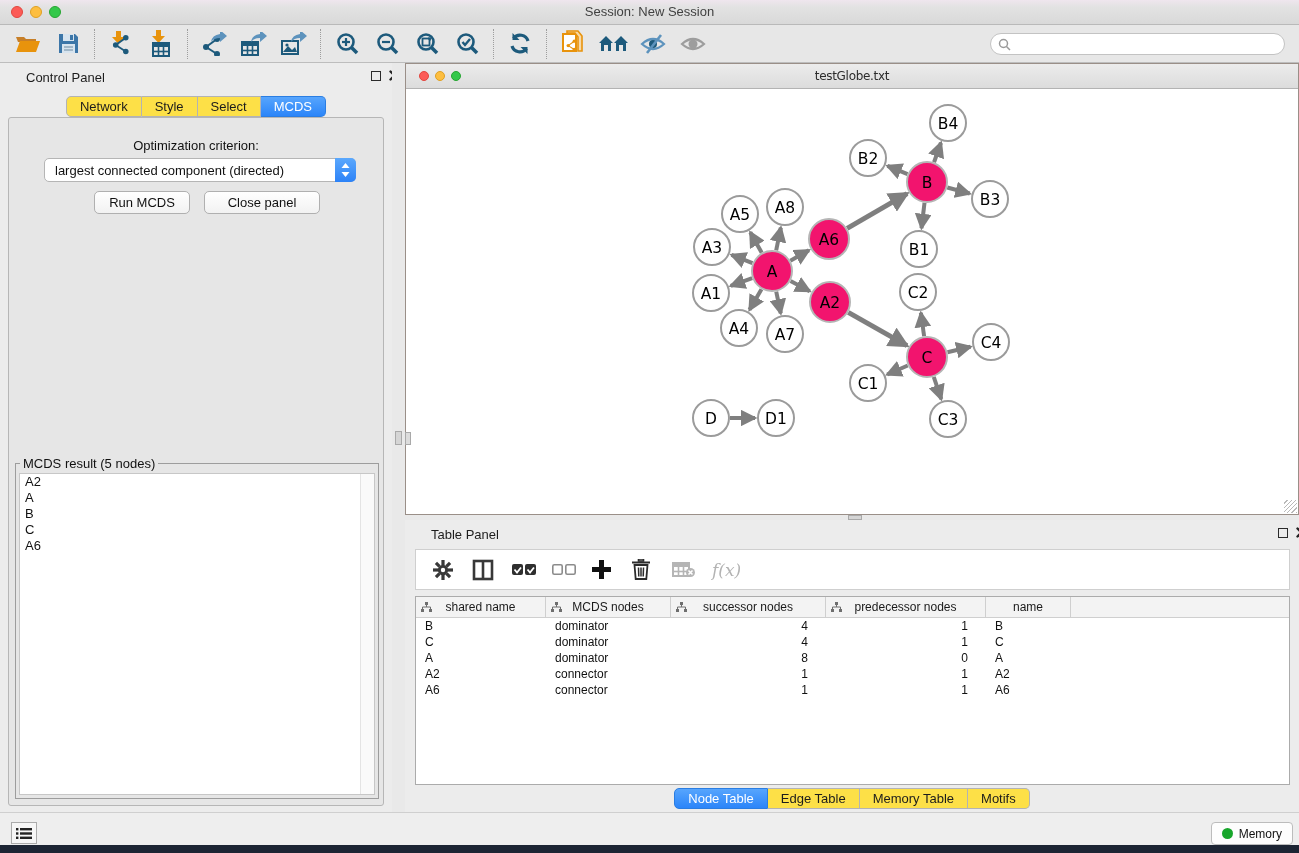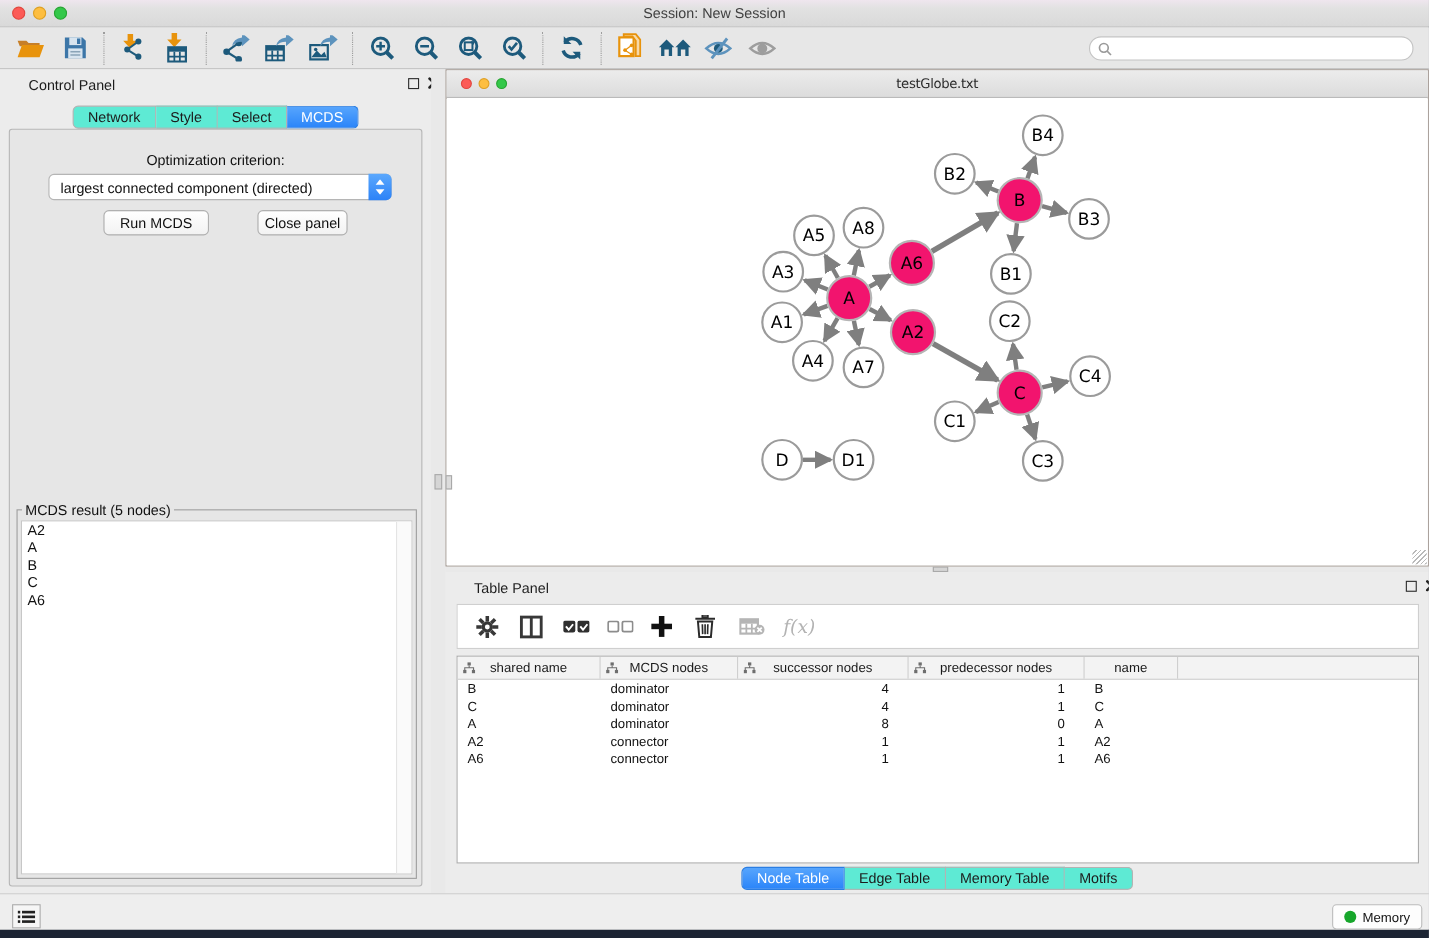--- a/index.html
+++ b/index.html
@@ -36,21 +36,21 @@
   .grip.v { position:absolute; left:3px; top:368px; width:7px; height:14px; }
   .grip.h { position:absolute; left:443px; top:0px; width:14px; height:5px; }
 
   
   .control-panel { position:absolute; left:0; top:63px; width:392px; height:749px; background:#ececec; }
   .panel-head { position:absolute; left:16px; top:0; width:100%; height:26px; }
   .panel-head .ph-title { position:absolute; left:10px; top:7px; font-size:13px; color:#1d1d1d; }
   .ph-btns { position:absolute; right:8px; top:7px; display:flex; gap:8px; align-items:center; }
   .float-box { width:10px; height:10px; border:1.5px solid #2b2b2b; background:transparent; }
   .cp-tabs { position:absolute; left:0; top:33px; width:100%; display:flex; justify-content:center; }
-  .tab { height:21px; padding:0 13px; background:#5eead4; border:1px solid #b3b3b3; border-left:none;
+  .tab { height:21px; padding:0 13px; background:#fde047; border:1px solid #b3b3b3; border-left:none;
     font-size:13px; color:#1c1c1c; display:flex; align-items:center; cursor:default; }
   .tab:first-child { border-left:1px solid #b3b3b3; border-radius:5px 0 0 5px; }
   .tab:last-child { border-radius:0 5px 5px 0; }
   .tab.active { background:linear-gradient(#57a5fd,#2b85f9); border-color:#2a7de2; color:#fff; }
   .cp-content { position:absolute; left:8px; right:8px; top:54px; bottom:6px;
     background:#e6e6e6; border:1px solid #b6b6b6; border-radius:3px; }
   .opt-label { position:absolute; left:0; right:0; top:20px; text-align:center; font-size:13px; color:#111; }
   .mac-select { position:absolute; left:35px; top:40px; width:312px; height:24px; background:#ffffff;
     border:1px solid #b5b5b5; border-radius:5px; font-size:13px; color:#111;
     display:flex; align-items:center; padding-left:10px; }
@@ -339,21 +339,21 @@
                 <path d="M4.5 0 L8.5 5 H0.5 Z" fill="#fff"></path>
               </svg>
             <svg width="9" height="6" viewBox="0 0 9 6">
                 <path d="M4.5 6 L8.5 1 H0.5 Z" fill="#fff"></path>
               </svg>
           </span>
         </div>
         <div class="btn" style="left:85px; top:73px; width:96px;">
           <span>Run MCDS</span>
         </div>
-        <div class="btn" style="left:195px; top:73px; width:82px;margin-left:30px;">
+        <div class="btn" style="left:195px; top:73px; width:116px;">
           <span>Close panel</span>
         </div>
         <fieldset class="result">
           <legend>MCDS result (5 nodes)</legend>
           <div class="result-list" id="result-list">
               <div class="result-item">A2</div>
               <div class="result-item">A</div>
               <div class="result-item">B</div>
               <div class="result-item">C</div>
               <div class="result-item">A6</div>

